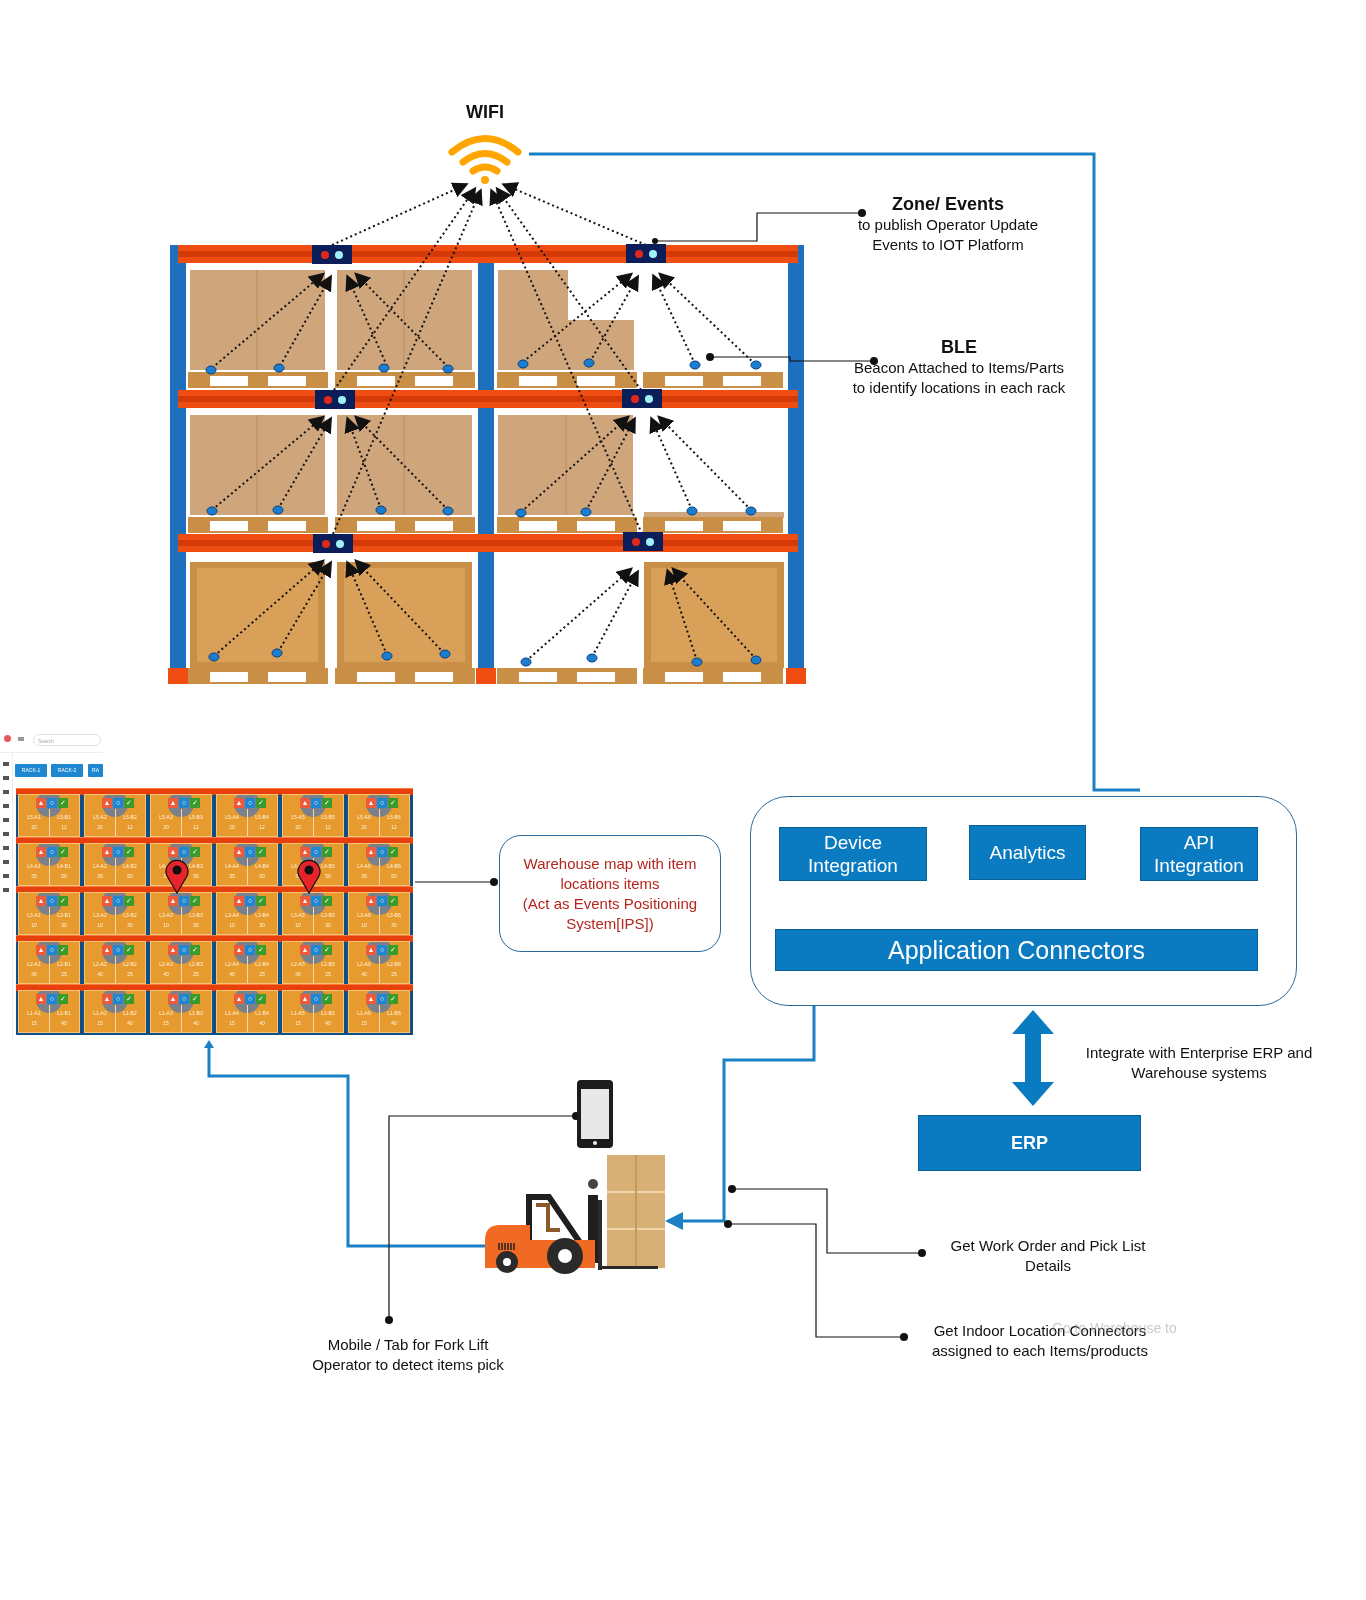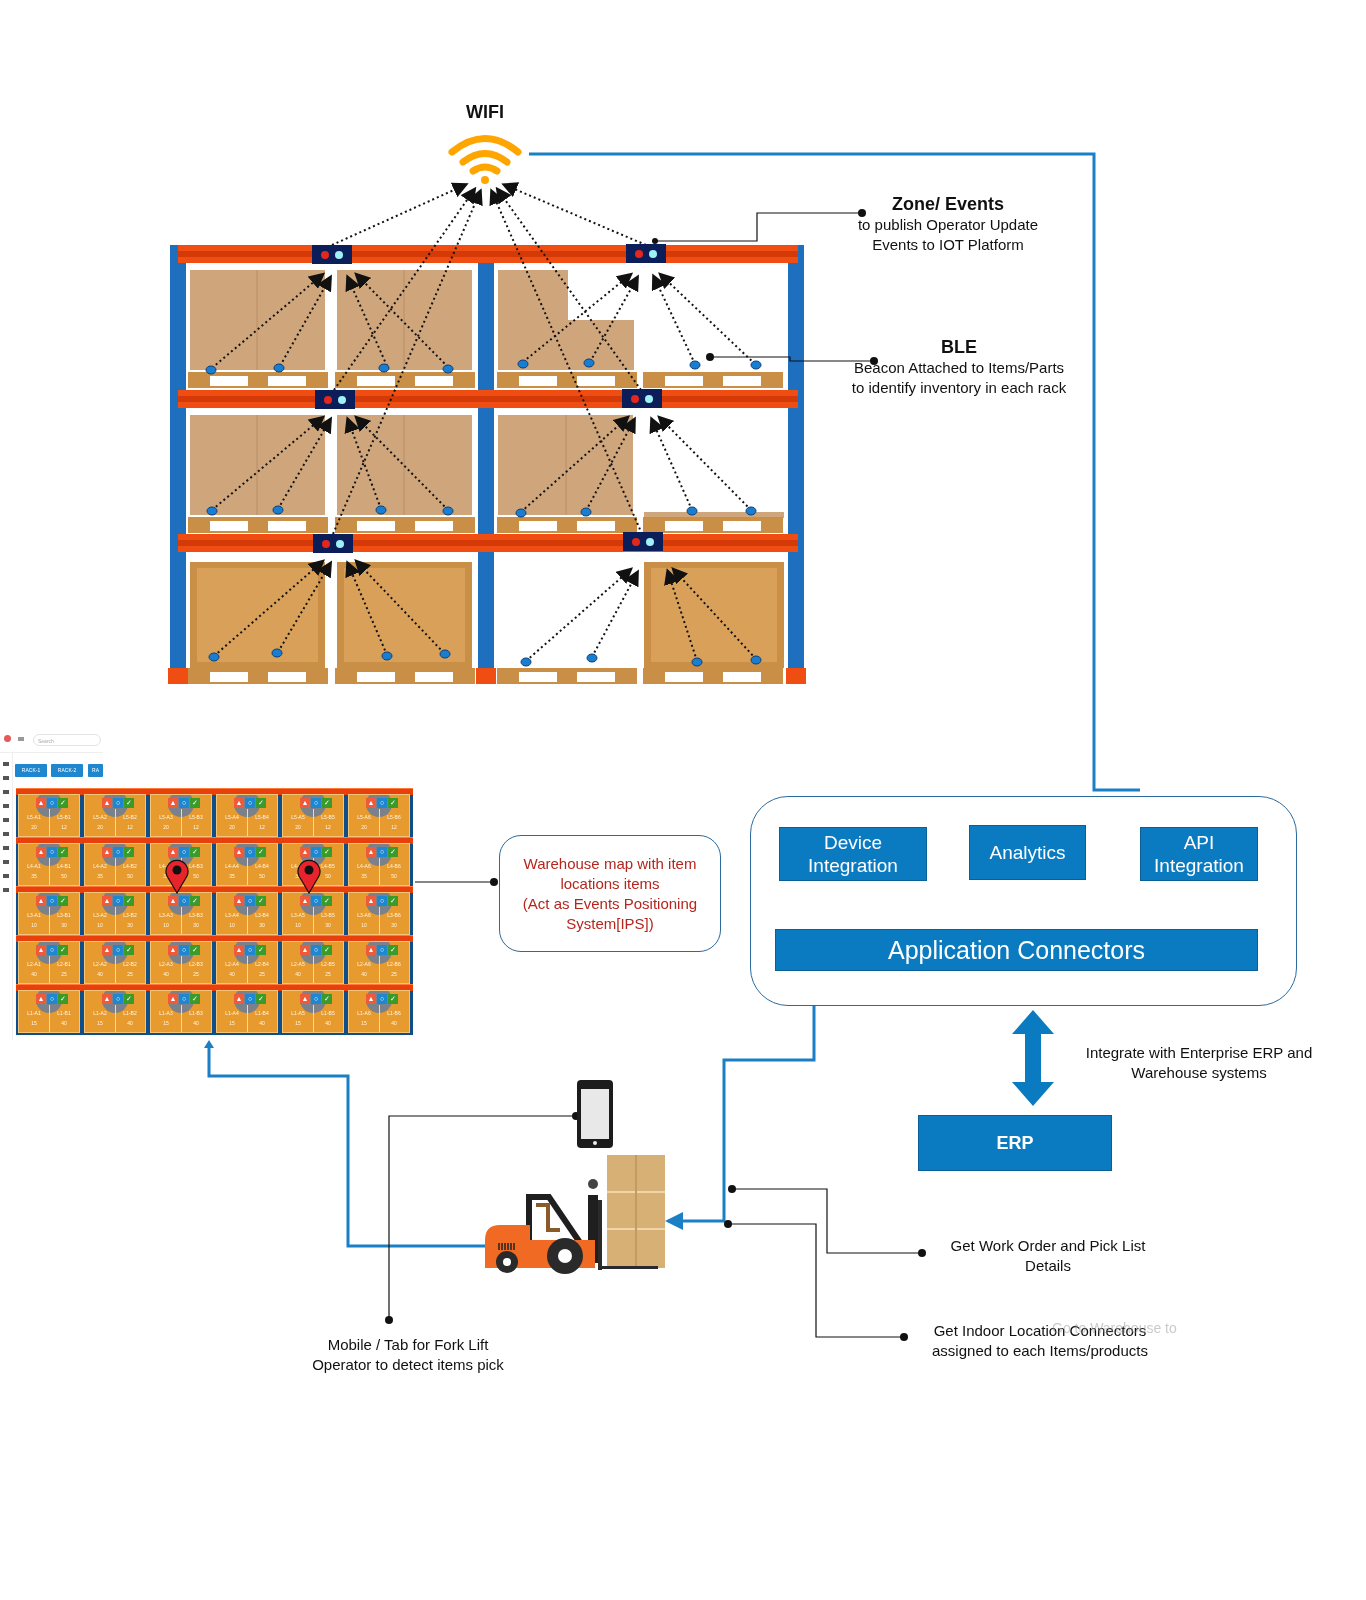--- a/index.html
+++ b/index.html
@@ -315,21 +315,21 @@
 
 <div class="lbl" style="left:838px; top:193px; width:220px;">
   <span class="bold">Zone/ Events</span>
   <span style="display:block">to publish Operator Update</span>
   <span style="display:block">Events to IOT Platform</span>
 </div>
 
 <div class="lbl" style="left:832px; top:336px; width:254px;">
   <span class="bold">BLE</span>
   <span style="display:block">Beacon  Attached to Items/Parts</span>
-  <span style="display:block">to identify inventory in each rack</span>
+  <span style="display:block">to identify locations in each rack</span>
 </div>
 
 <div class="map">
   <div class="map-topbar">
     <span class="abs" style="left:4px;top:5px;width:7px;height:7px;border-radius:50%;background:#e35a5a;"></span>
     <span class="abs" style="left:18px;top:7px;width:6px;height:4px;background:#999;"></span>
     <div class="map-search">Search</div>
   </div>
   <div class="map-side">
     <i></i>
@@ -721,21 +721,21 @@
 </div>
 <div class="box" style="left:775px; top:929px; width:483px; height:42px; font-size:25px;">
   <span>Application Connectors</span>
 </div>
 
 <div class="lbl" style="left:1066px; top:1043px; width:266px;">
   <span style="display:block">Integrate with Enterprise ERP and</span>
   <span style="display:block">Warehouse systems</span>
 </div>
 
-<div class="box" style="left:918px; top:1115px; width:194px; height:56px; font-weight:bold; font-size:18px;">
+<div class="box" style="left:918px; top:1115px; width:223px; height:56px; font-weight:bold; font-size:18px;">
   <span>ERP</span>
 </div>
 
 <div class="lbl" style="left:932px; top:1236px; width:232px;">
   <span style="display:block">Get Work Order and Pick List</span>
   <span style="display:block">Details</span>
 </div>
 
 <div class="lbl" style="left:912px; top:1321px; width:256px;">
   <span style="display:block">Get Indoor Location Connectors</span>

